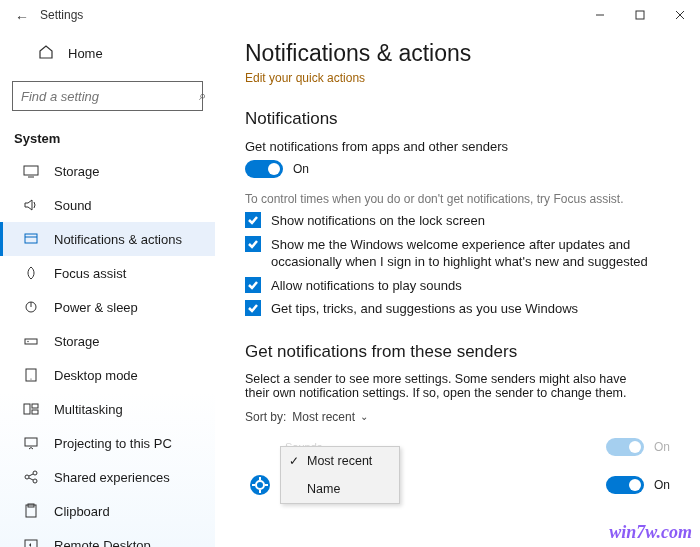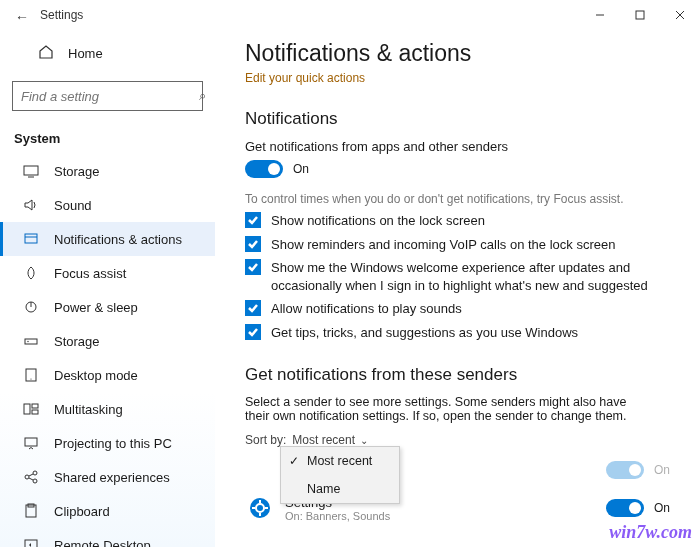--- a/index.html
+++ b/index.html
@@ -232,28 +232,20 @@
           </svg>
         </div>
         <div class="chklabel">Show notifications on the lock screen</div>
       </div>
     <div class="chkrow">
         <div class="chkbox">
           <svg width="10" height="10" viewBox="0 0 10 10">
             <polyline points="1,5 4,8 9,2"></polyline>
           </svg>
         </div>
-        <div class="chklabel">Show reminders and incoming VoIP calls on the lock screen</div>
-      </div>
-    <div class="chkrow">
-        <div class="chkbox">
-          <svg width="10" height="10" viewBox="0 0 10 10">
-            <polyline points="1,5 4,8 9,2"></polyline>
-          </svg>
-        </div>
         <div class="chklabel">Show me the Windows welcome experience after updates and occasionally when I sign in to highlight what's new and suggested</div>
       </div>
     <div class="chkrow">
         <div class="chkbox">
           <svg width="10" height="10" viewBox="0 0 10 10">
             <polyline points="1,5 4,8 9,2"></polyline>
           </svg>
         </div>
         <div class="chklabel">Allow notifications to play sounds</div>
       </div>

